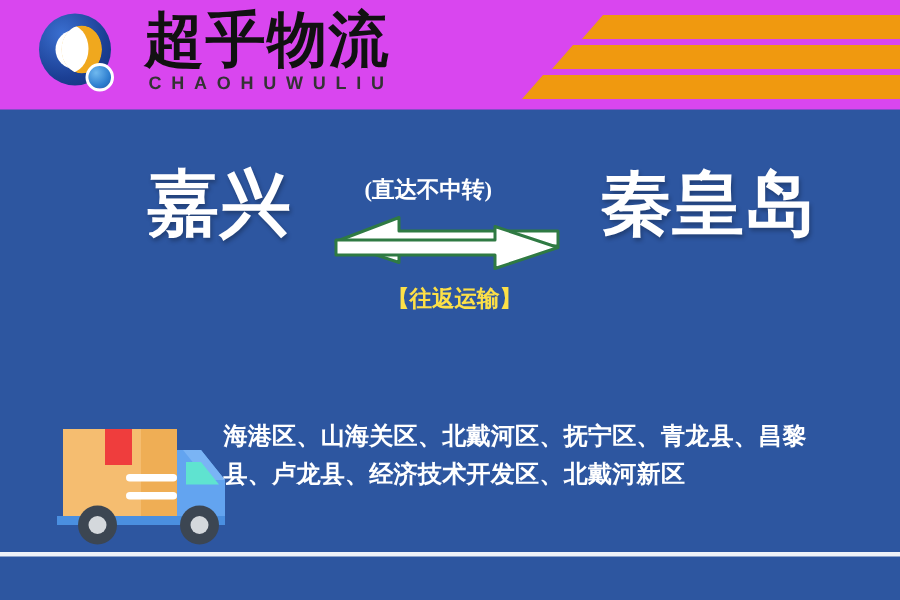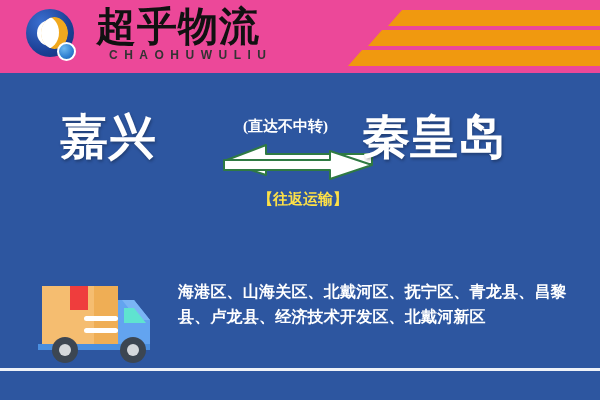--- a/index.html
+++ b/index.html
@@ -17,21 +17,21 @@
     overflow: hidden;
     background: #2d56a0;
   }
 
   
   .header {
     position: absolute;
     left: 0; top: 0;
     width: 600px;
     height: 73px;
-    background: #ec4899;
+    background: #d946ef;
     overflow: hidden;
   }
   .logo-mark {
     position: absolute;
     left: 26px;
     top: 9px;
     width: 58px;
     height: 58px;
   }
   .logo-ring {
@@ -88,21 +88,20 @@
   }
   .brand-en {
     position: absolute;
     left: 99px;
     top: 48px;
     font-size: 12px;
     font-weight: bold;
     color: #333333;
     letter-spacing: 6.5px;
     white-space: nowrap;
-    margin-left: 10px;
   }
   .stripes {
     position: absolute;
     right: 0;
     top: 0;
     width: 300px;
     height: 73px;
   }
   .stripe {
     position: absolute;
@@ -125,20 +124,21 @@
   .city {
     position: absolute;
     top: 36px;
     font-family: "Liberation Serif", "DejaVu Serif", serif;
     font-size: 48px;
     font-weight: bold;
     color: #ffffff;
     line-height: 56px;
     white-space: nowrap;
     text-shadow: 1px 2px 3px rgba(0,0,0,0.28);
+    margin-left: 38px;
   }
   .city.origin { left: 60px; }
   .city.dest   { left: 362px; }
 
   .note-top {
     position: absolute;
     left: 243px;
     top: 44px;
     width: 120px;
     font-family: "Liberation Serif", "DejaVu Serif", serif;
@@ -188,21 +188,21 @@
     font-size: 16px;
     font-weight: bold;
     color: #ffffff;
     white-space: nowrap;
     letter-spacing: 0.3px;
   }
 
   
   .districts {
     position: absolute;
-    left: 178px;
+    left: 149px;
     top: 279px;
     width: 420px;
     font-family: "Liberation Serif", "DejaVu Serif", serif;
     font-size: 16px;
     font-weight: bold;
     color: #ffffff;
     line-height: 25px;
     letter-spacing: 0.2px;
   }
   .truck {

